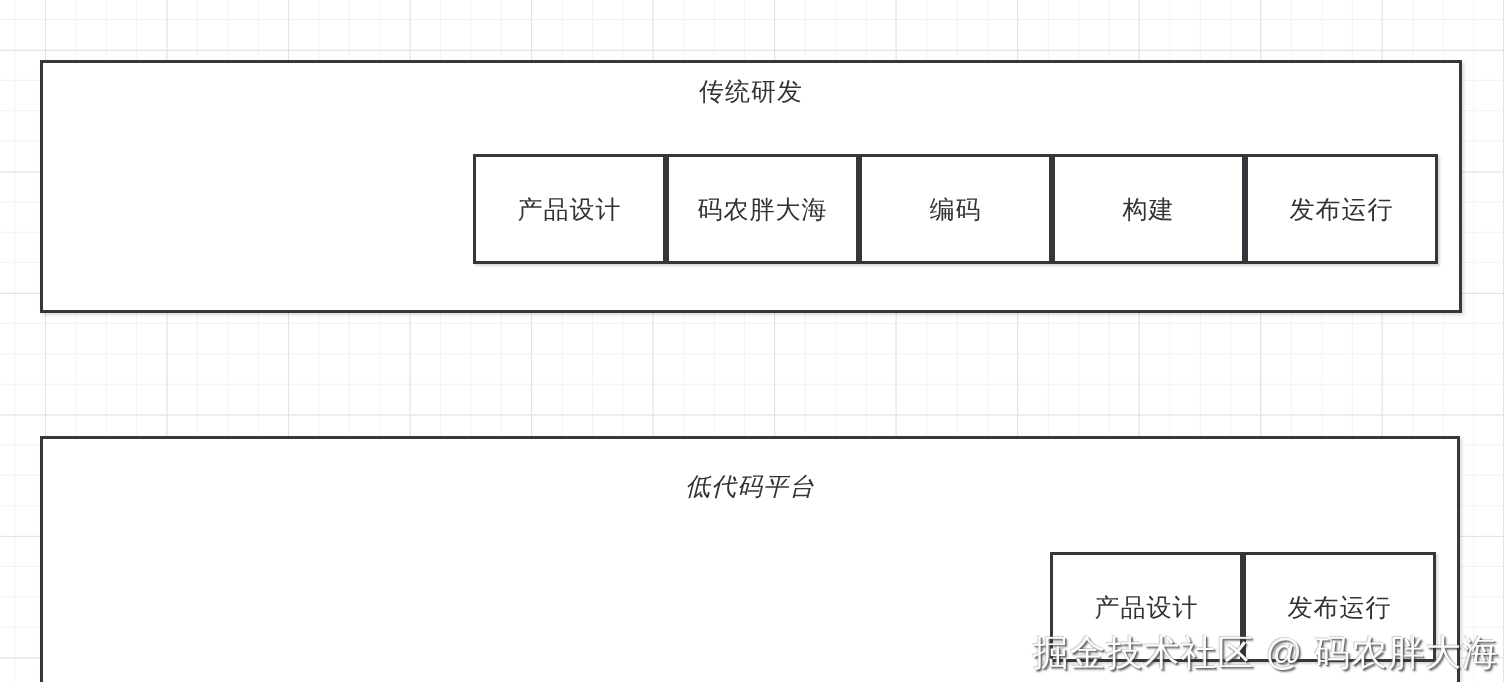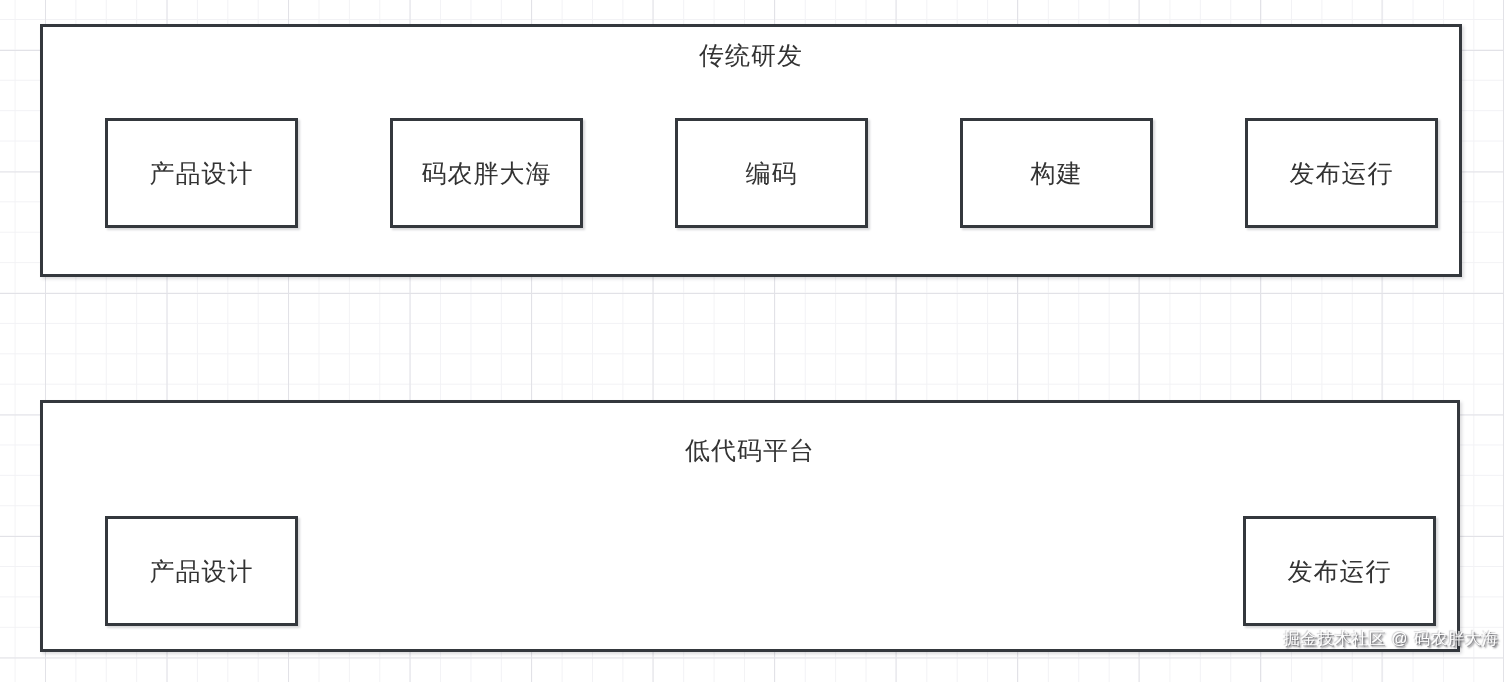--- a/index.html
+++ b/index.html
@@ -27,46 +27,47 @@
     background-position:
       45px 0, 0 50px,
       14.6px 0, 0 19px;
   }
   .group {
     position: absolute;
     background: #ffffff;
     border: 3px solid #34383d;
     box-sizing: border-box;
     box-shadow: 2px 2px 3px rgba(60, 60, 70, 0.18);
+    margin-top: 36px;
   }
   #group-traditional {
     left: 40px;
     top: 24px;
     width: 1422px;
     height: 253px;
   }
   #group-lowcode {
     left: 40px;
     top: 400px;
     width: 1420px;
     height: 252px;
   }
   .group-title {
     text-align: center;
     font-size: 25px;
     letter-spacing: 1px;
   }
   #group-traditional .group-title { margin-top: 12px; }
-  #group-lowcode .group-title { margin-top: 31px; }
+  #group-lowcode .group-title { margin-top: 31px; font-style: italic; }
   .steps {
     position: absolute;
     left: 32px;
     right: 21px;
     display: flex;
-    justify-content: space-between;
+    justify-content: flex-end;
     padding-left: 30px;
   }
   #group-traditional .steps { top: 91px; }
   #group-lowcode .steps { top: 113px; }
   .step {
     width: 193px;
     height: 110px;
     box-sizing: border-box;
     border: 3px solid #34383d;
     background: #ffffff;
@@ -74,21 +75,21 @@
     align-items: center;
     justify-content: center;
     font-size: 25px;
     letter-spacing: 1px;
     box-shadow: 2px 2px 2px rgba(60, 60, 70, 0.2);
   }
   .watermark {
     position: absolute;
     right: 5px;
     top: 629px;
-    font-size: 16px;
+    font-size: 36px;
     letter-spacing: 1px;
     color: #fdfdfd;
     text-shadow:
       2px 2px 2px rgba(45, 45, 50, 0.65),
       -1px -1px 1px rgba(130, 130, 135, 0.4),
       1px 1px 0 rgba(90, 90, 95, 0.5);
     white-space: nowrap;
   }
 </style>
 </head>

